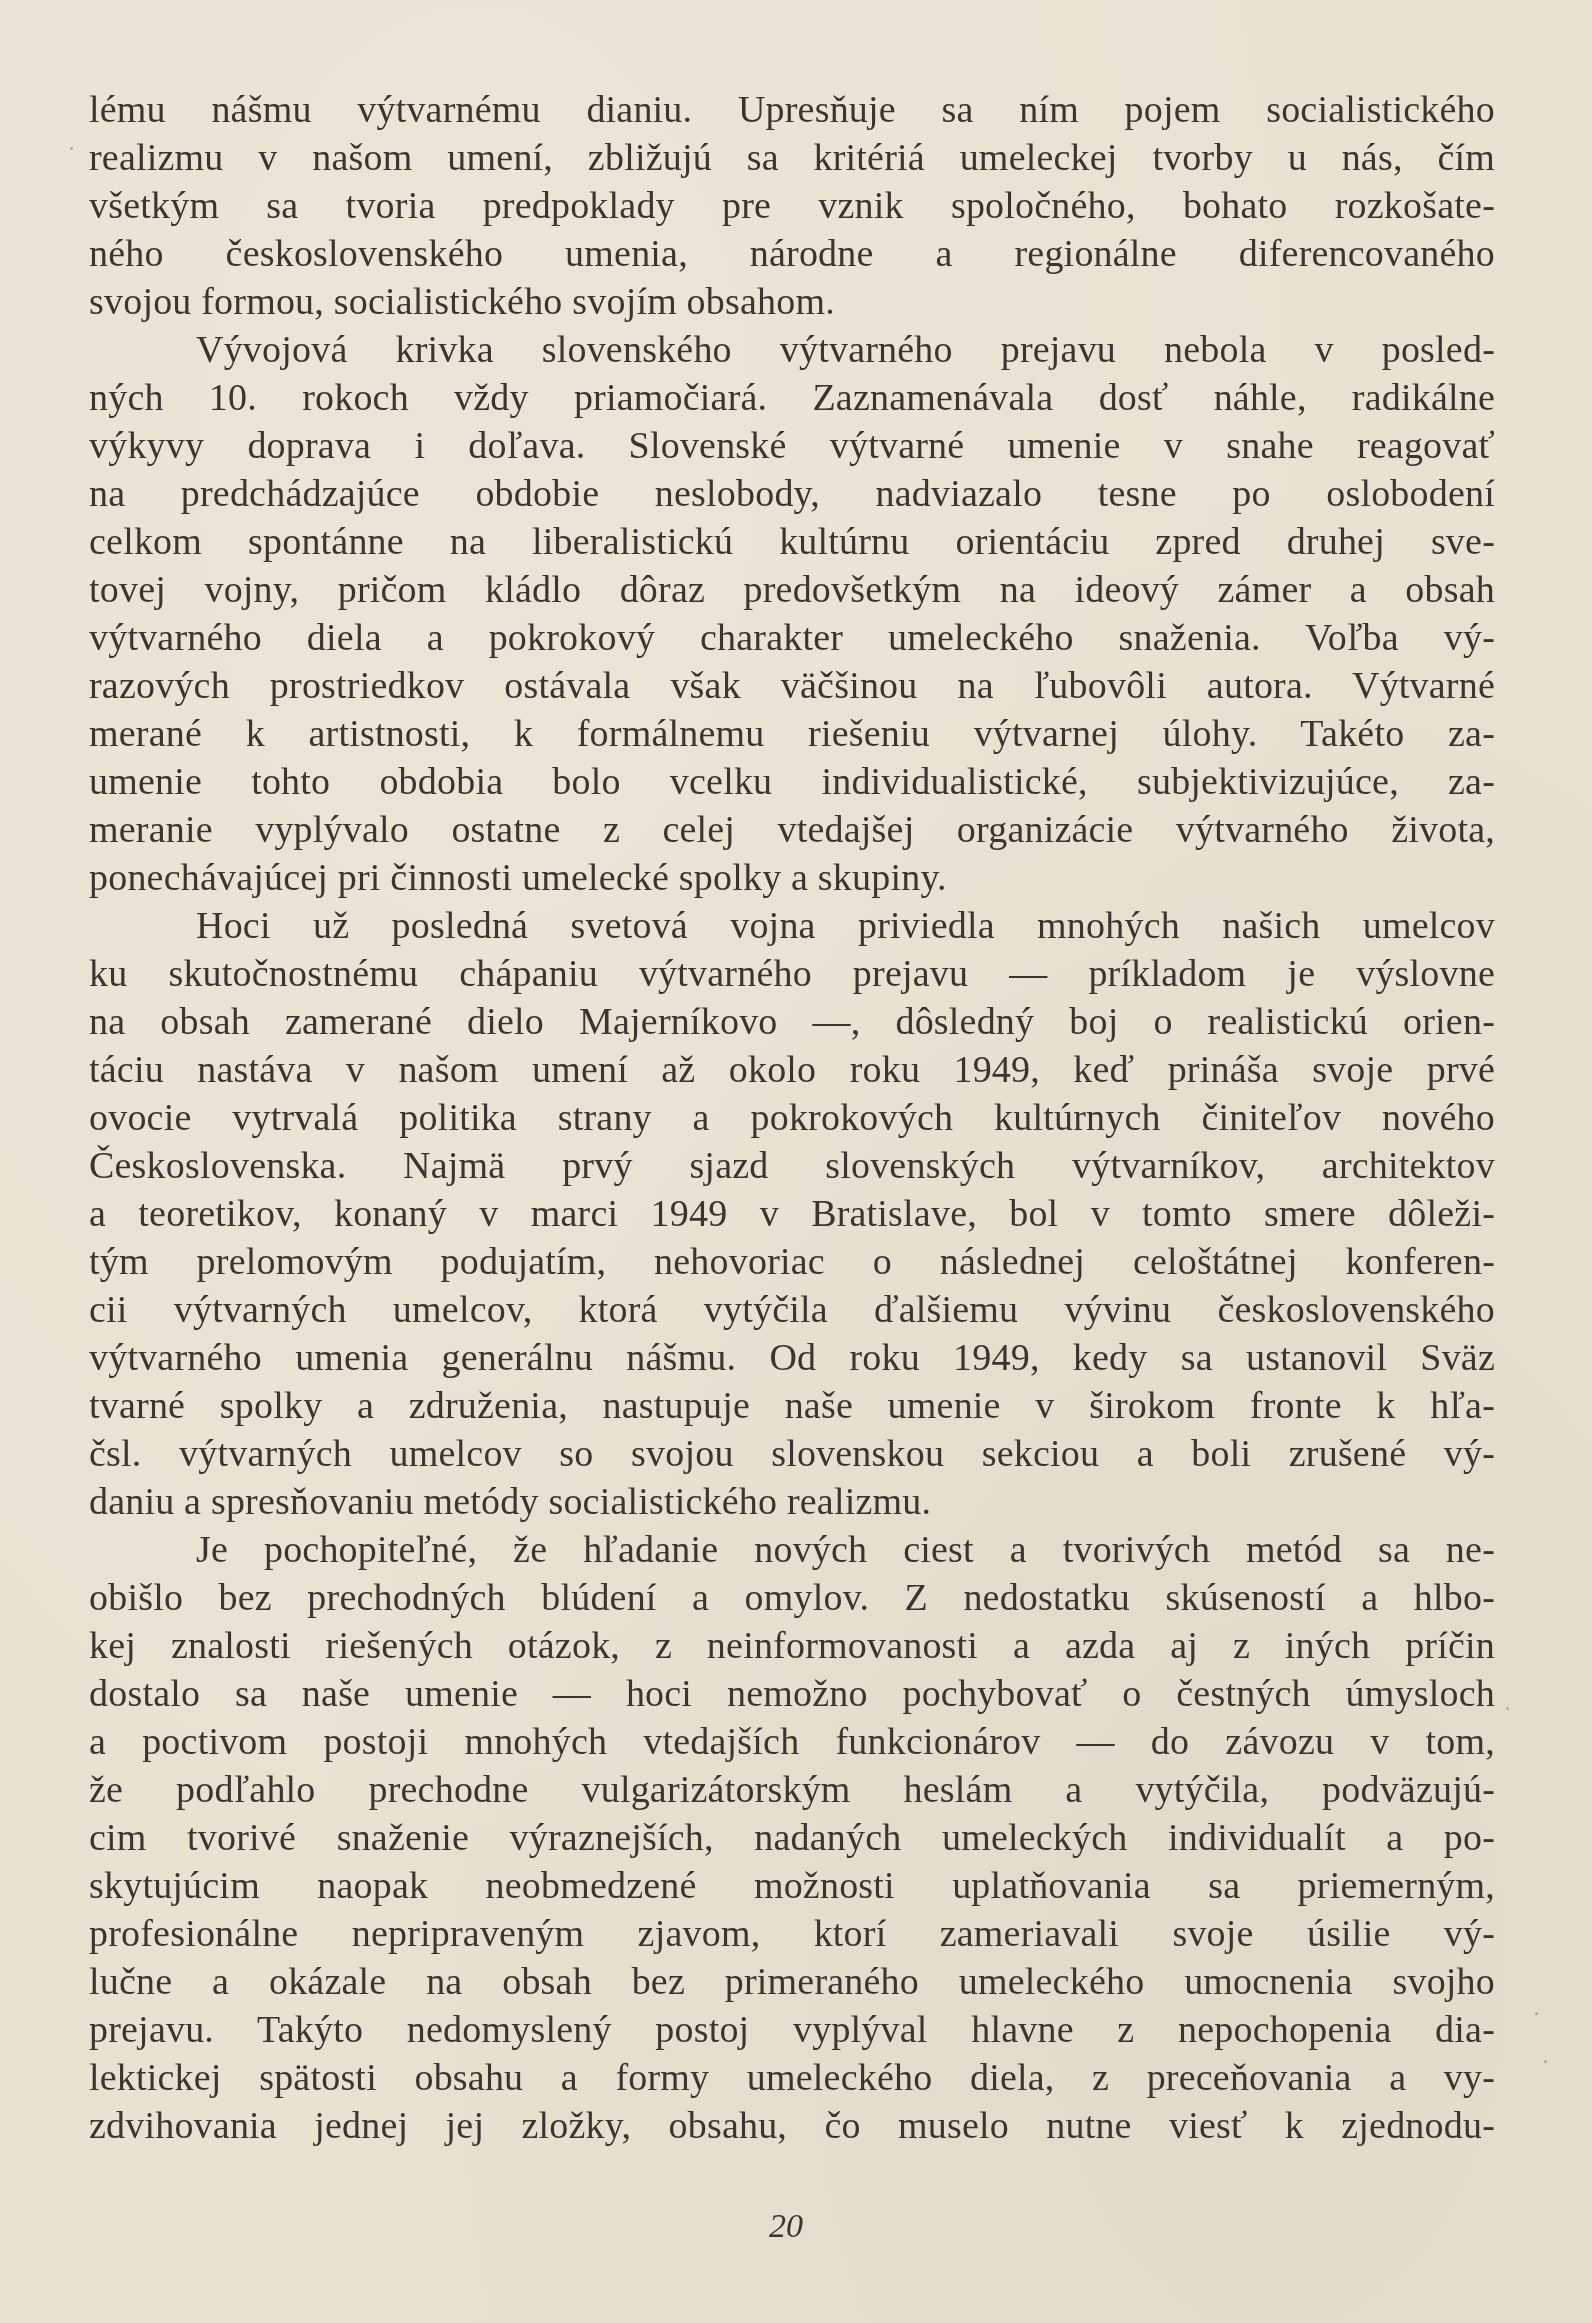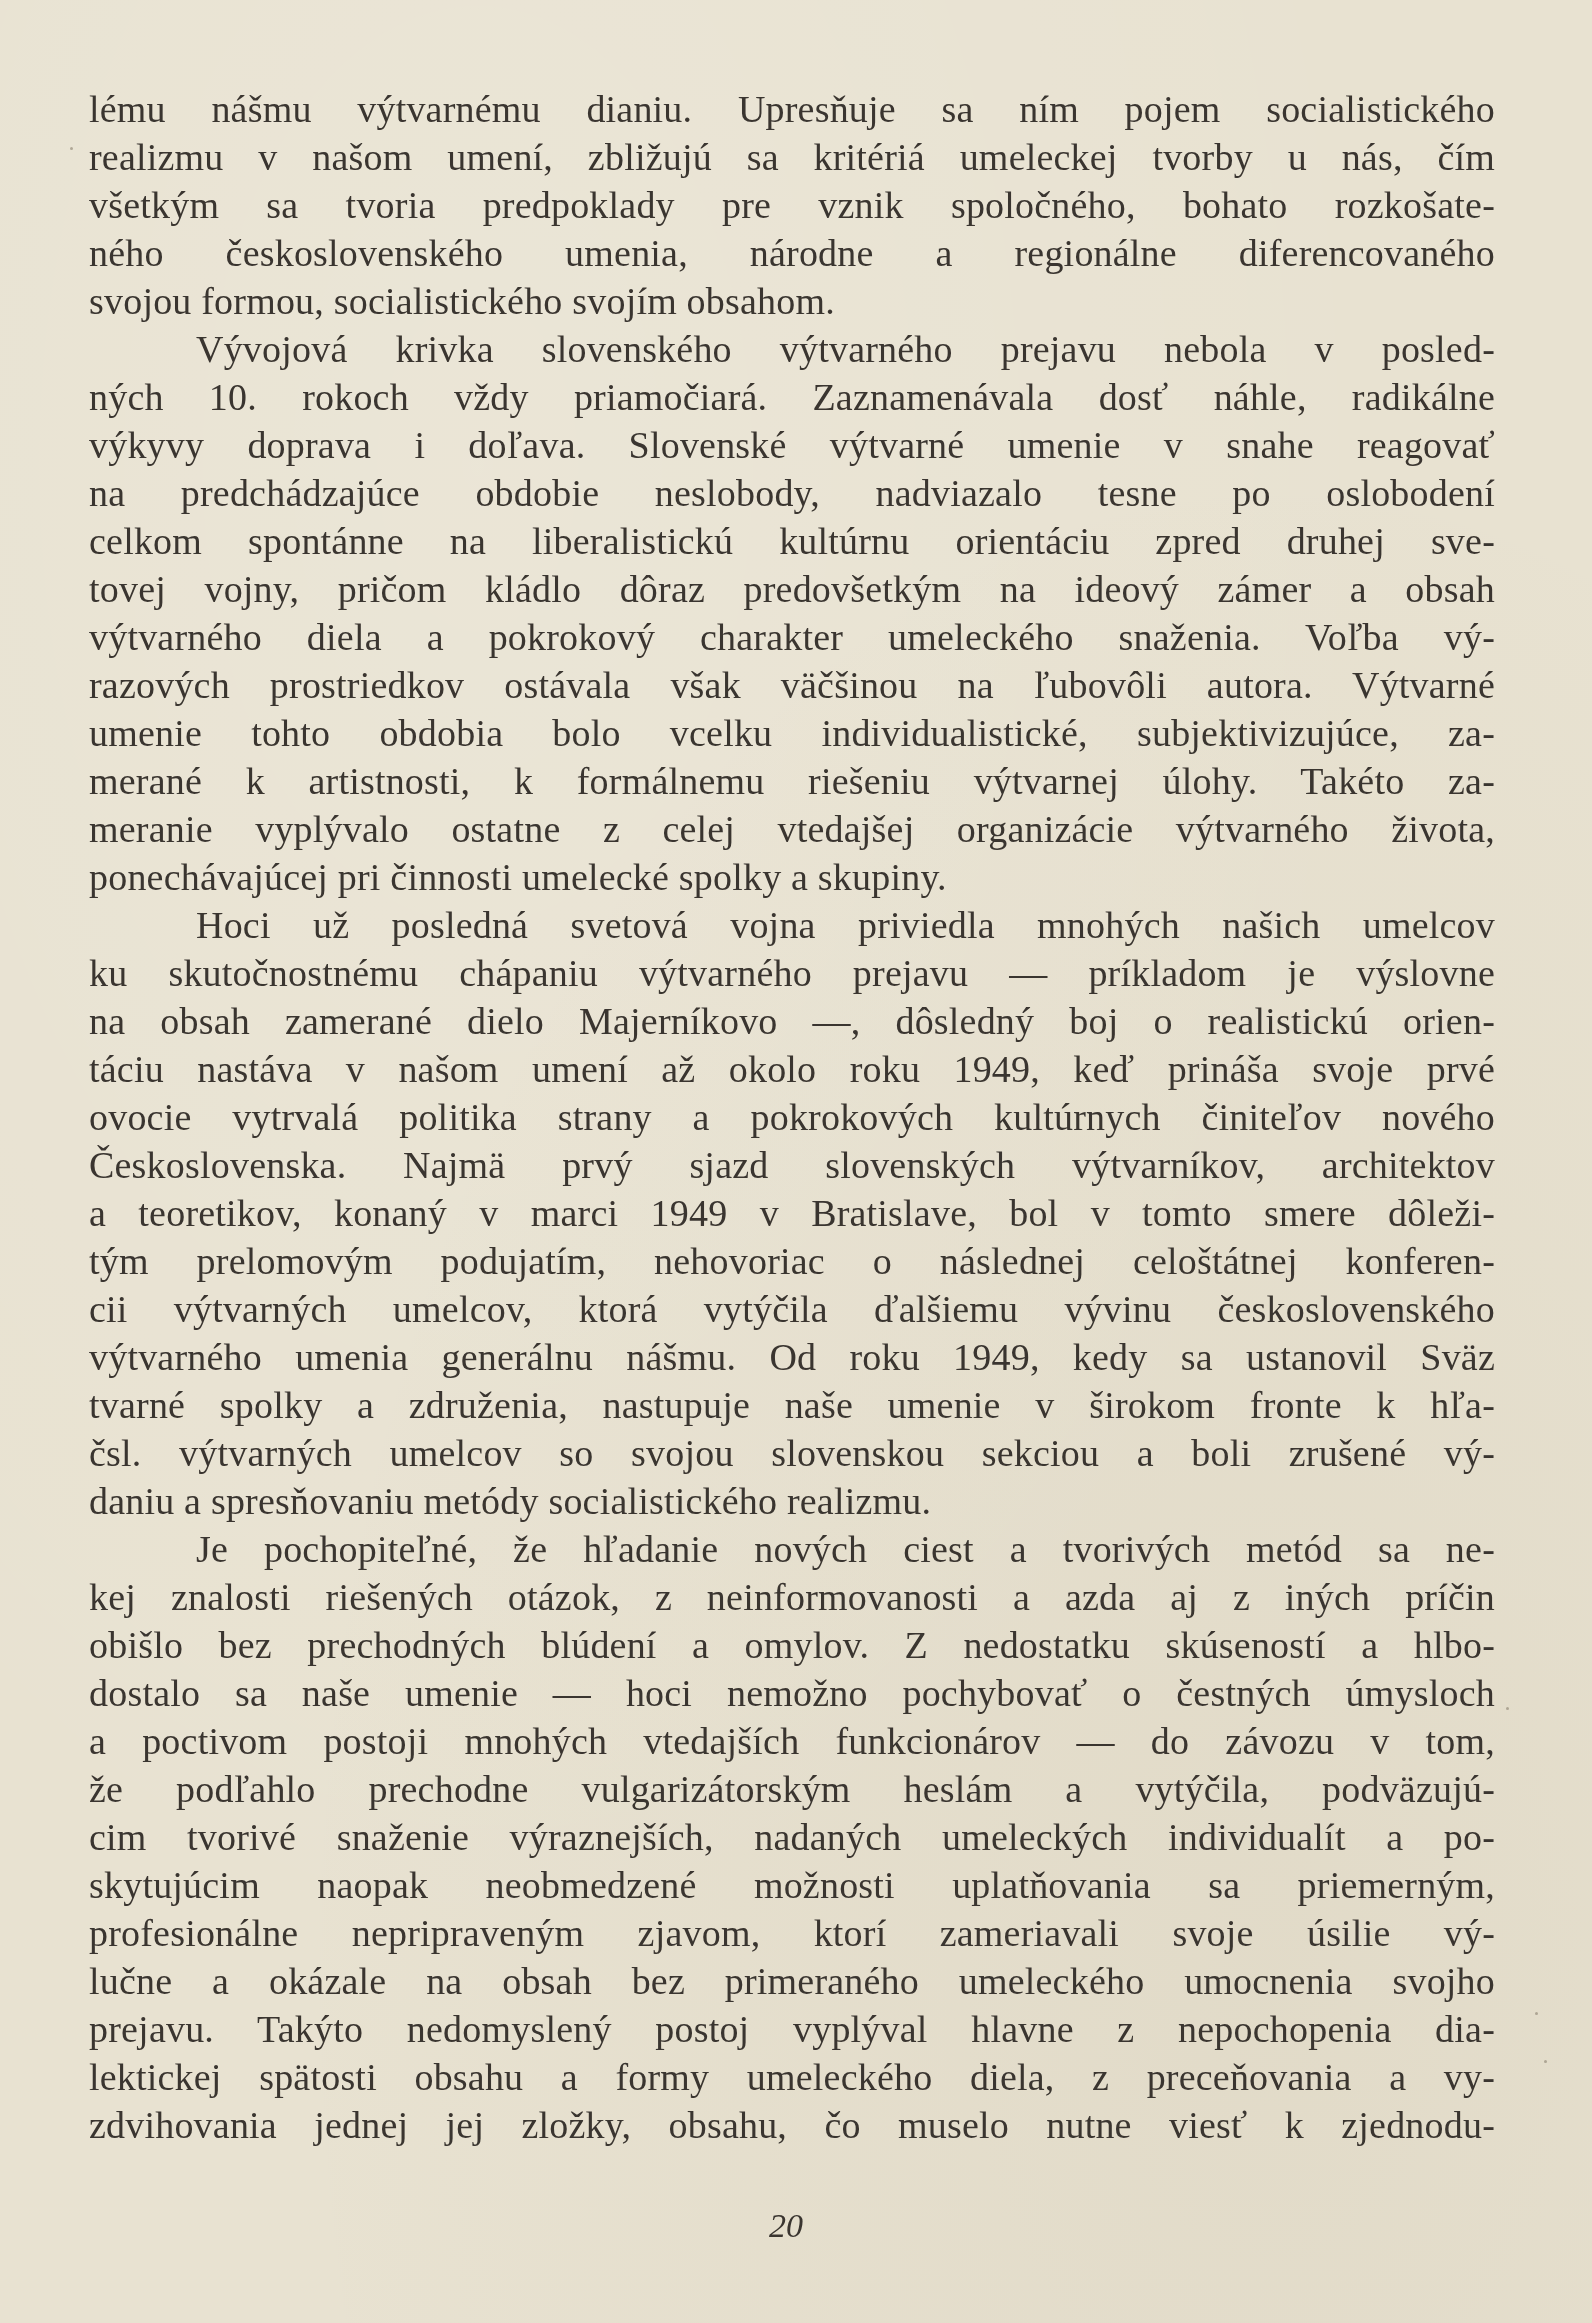--- a/index.html
+++ b/index.html
@@ -82,44 +82,44 @@
       </div>
       <div>
         <span class="line indent">Vývojová krivka slovenského výtvarného prejavu nebola v posled-</span>
         <span class="line">ných 10. rokoch vždy priamočiará. Zaznamenávala dosť náhle, radikálne</span>
         <span class="line">výkyvy doprava i doľava. Slovenské výtvarné umenie v snahe reagovať</span>
         <span class="line">na predchádzajúce obdobie neslobody, nadviazalo tesne po oslobodení</span>
         <span class="line">celkom spontánne na liberalistickú kultúrnu orientáciu zpred druhej sve-</span>
         <span class="line">tovej vojny, pričom kládlo dôraz predovšetkým na ideový zámer a obsah</span>
         <span class="line">výtvarného diela a pokrokový charakter umeleckého snaženia. Voľba vý-</span>
         <span class="line">razových prostriedkov ostávala však väčšinou na ľubovôli autora. Výtvarné</span>
+        <span class="line">merané k artistnosti, k formálnemu riešeniu výtvarnej úlohy. Takéto za-</span>
         <span class="line">umenie tohto obdobia bolo vcelku individualistické, subjektivizujúce, za-</span>
-        <span class="line">merané k artistnosti, k formálnemu riešeniu výtvarnej úlohy. Takéto za-</span>
         <span class="line">meranie vyplývalo ostatne z celej vtedajšej organizácie výtvarného života,</span>
         <span class="line last">ponechávajúcej pri činnosti umelecké spolky a skupiny.</span>
       </div>
       <div>
         <span class="line indent">Hoci už posledná svetová vojna priviedla mnohých našich umelcov</span>
         <span class="line">ku skutočnostnému chápaniu výtvarného prejavu — príkladom je výslovne</span>
         <span class="line">na obsah zamerané dielo Majerníkovo —, dôsledný boj o realistickú orien-</span>
         <span class="line">táciu nastáva v našom umení až okolo roku 1949, keď prináša svoje prvé</span>
         <span class="line">ovocie vytrvalá politika strany a pokrokových kultúrnych činiteľov nového</span>
         <span class="line">Československa. Najmä prvý sjazd slovenských výtvarníkov, architektov</span>
         <span class="line">a teoretikov, konaný v marci 1949 v Bratislave, bol v tomto smere dôleži-</span>
         <span class="line">tým prelomovým podujatím, nehovoriac o následnej celoštátnej konferen-</span>
         <span class="line">cii výtvarných umelcov, ktorá vytýčila ďalšiemu vývinu československého</span>
         <span class="line">výtvarného umenia generálnu nášmu. Od roku 1949, kedy sa ustanovil Sväz</span>
         <span class="line">tvarné spolky a združenia, nastupuje naše umenie v širokom fronte k hľa-</span>
         <span class="line">čsl. výtvarných umelcov so svojou slovenskou sekciou a boli zrušené vý-</span>
         <span class="line last">daniu a spresňovaniu metódy socialistického realizmu.</span>
       </div>
       <div>
         <span class="line indent">Je pochopiteľné, že hľadanie nových ciest a tvorivých metód sa ne-</span>
+        <span class="line">obišlo bez prechodných blúdení a omylov. Z nedostatku skúseností a hlbo-</span>
         <span class="line">kej znalosti riešených otázok, z neinformovanosti a azda aj z iných príčin</span>
-        <span class="line">obišlo bez prechodných blúdení a omylov. Z nedostatku skúseností a hlbo-</span>
         <span class="line">dostalo sa naše umenie — hoci nemožno pochybovať o čestných úmysloch</span>
         <span class="line">a poctivom postoji mnohých vtedajších funkcionárov — do závozu v tom,</span>
         <span class="line">že podľahlo prechodne vulgarizátorským heslám a vytýčila, podväzujú-</span>
         <span class="line">cim tvorivé snaženie výraznejších, nadaných umeleckých individualít a po-</span>
         <span class="line">skytujúcim naopak neobmedzené možnosti uplatňovania sa priemerným,</span>
         <span class="line">profesionálne nepripraveným zjavom, ktorí zameriavali svoje úsilie vý-</span>
         <span class="line">lučne a okázale na obsah bez primeraného umeleckého umocnenia svojho</span>
         <span class="line">prejavu. Takýto nedomyslený postoj vyplýval hlavne z nepochopenia dia-</span>
         <span class="line">lektickej spätosti obsahu a formy umeleckého diela, z preceňovania a vy-</span>
         <span class="line">zdvihovania jednej jej zložky, obsahu, čo muselo nutne viesť k zjednodu-</span>

